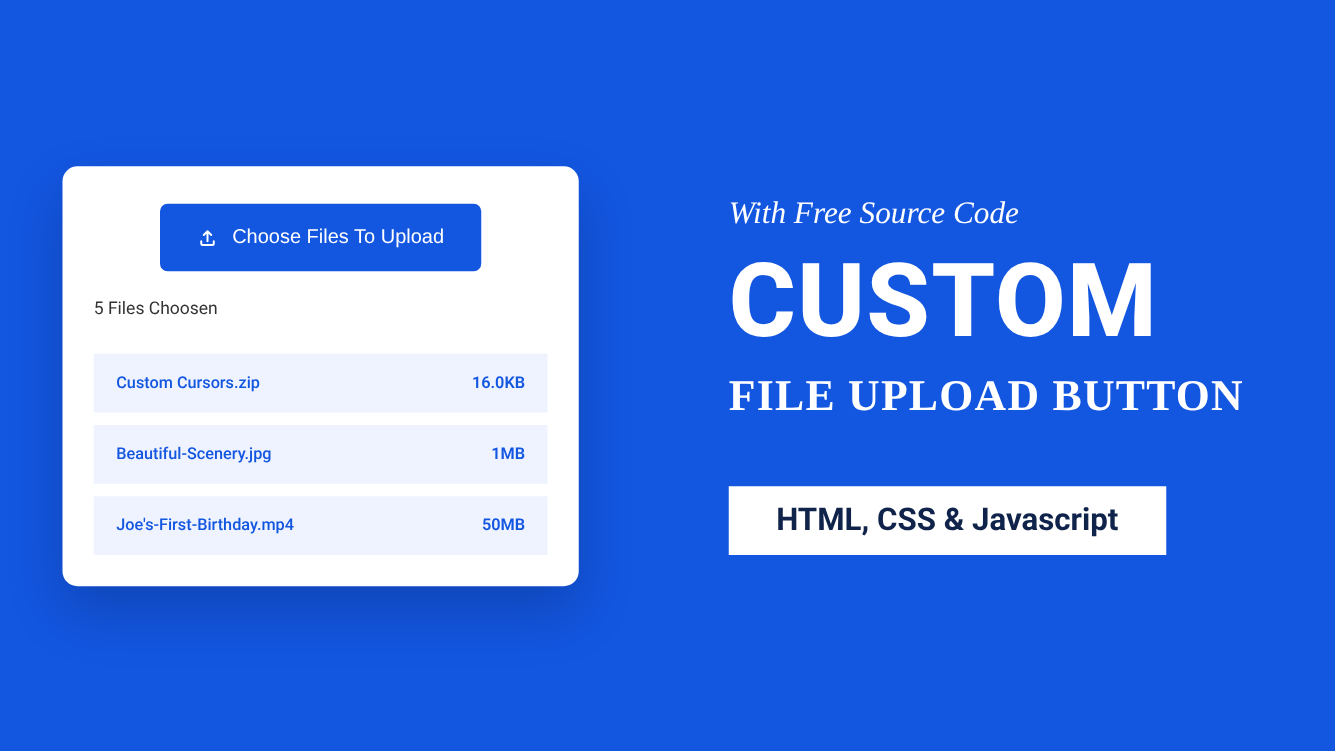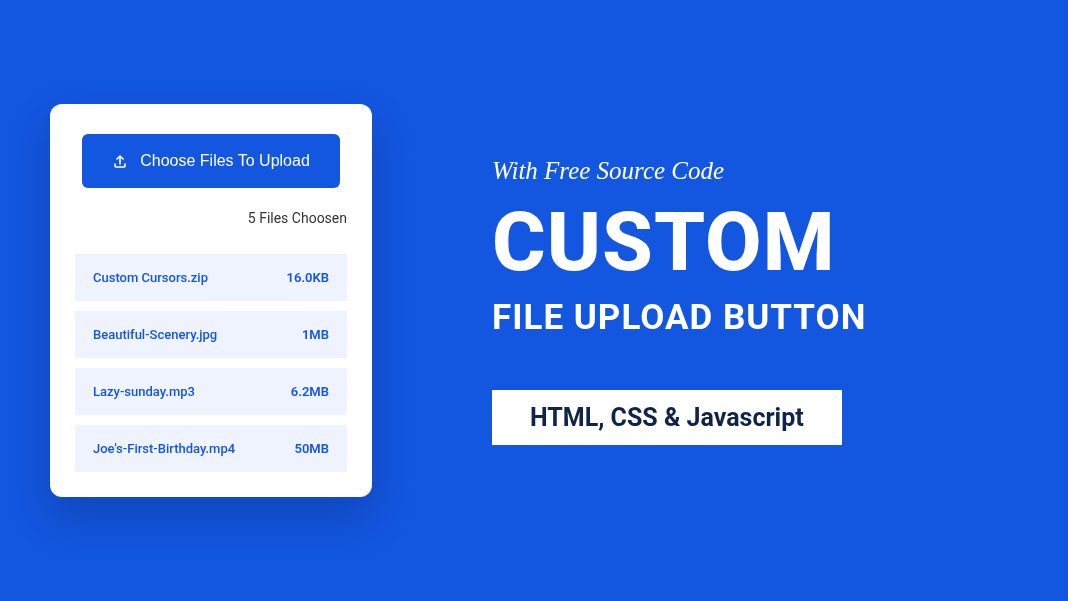--- a/index.html
+++ b/index.html
@@ -16,21 +16,21 @@
       display: flex;
       align-items: center;
       padding: 0 50px;
       overflow: hidden;
     }
     
     .upload-card {
       background: #ffffff;
       border-radius: 12px;
       padding: 30px 25px 25px 25px;
-      width: 322px;
+      width: 413px;
       box-shadow: 0 20px 45px rgba(0,0,0,0.18);
     }
     
     .choose-button {
       background: #1356e0;
       color: #ffffff;
       border: none;
       padding: 18px 30px;
       border-radius: 6px;
       font-size: 16px;
@@ -43,21 +43,21 @@
       margin: 0 auto 22px auto;
     }
     
     .upload-icon {
       width: 16px;
       height: 16px;
       display: inline-block;
     }
     
     .files-count {
-      text-align: right;
+      text-align: left;
       color: #333;
       font-size: 14px;
       margin-bottom: 28px;
     }
     
     .file-list {
       display: flex;
       flex-direction: column;
       gap: 10px;
     }
@@ -102,20 +102,21 @@
       letter-spacing: 1px;
       line-height: 1;
       margin-bottom: 14px;
     }
     
     .promo-subtitle {
       font-size: 35px;
       font-weight: 700;
       letter-spacing: 1px;
       margin-bottom: 52px;
+      font-family: Liberation Serif, serif;
     }
     
     .tech-badge {
       background: #ffffff;
       color: #10234a;
       display: inline-block;
       padding: 13px 38px;
       font-size: 25px;
       font-weight: 700;
     }
@@ -139,24 +140,20 @@
   <div class="file-list">
     <div class="file-item">
       <span class="file-name">Custom Cursors.zip</span>
       <span class="file-size">16.0KB</span>
     </div>
     <div class="file-item">
       <span class="file-name">Beautiful-Scenery.jpg</span>
       <span class="file-size">1MB</span>
     </div>
     <div class="file-item">
-      <span class="file-name">Lazy-sunday.mp3</span>
-      <span class="file-size">6.2MB</span>
-    </div>
-    <div class="file-item">
       <span class="file-name">Joe's-First-Birthday.mp4</span>
       <span class="file-size">50MB</span>
     </div>
   </div>
 </div>
 
 <div class="promo-section">
   <div class="promo-tagline">With Free Source Code</div>
   <div class="promo-title">CUSTOM</div>
   <div class="promo-subtitle">FILE UPLOAD BUTTON</div>

